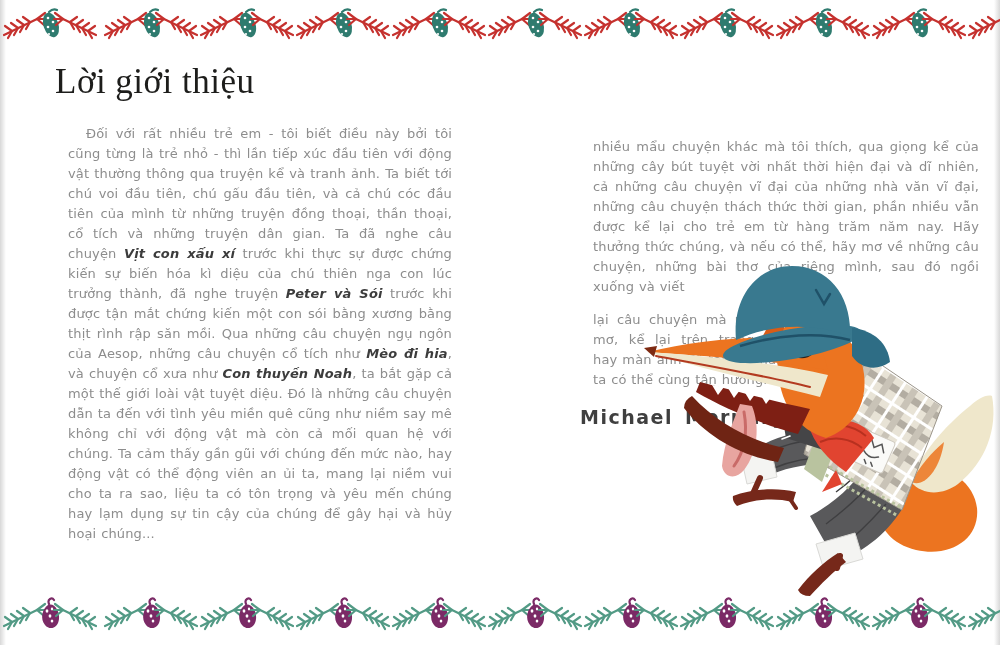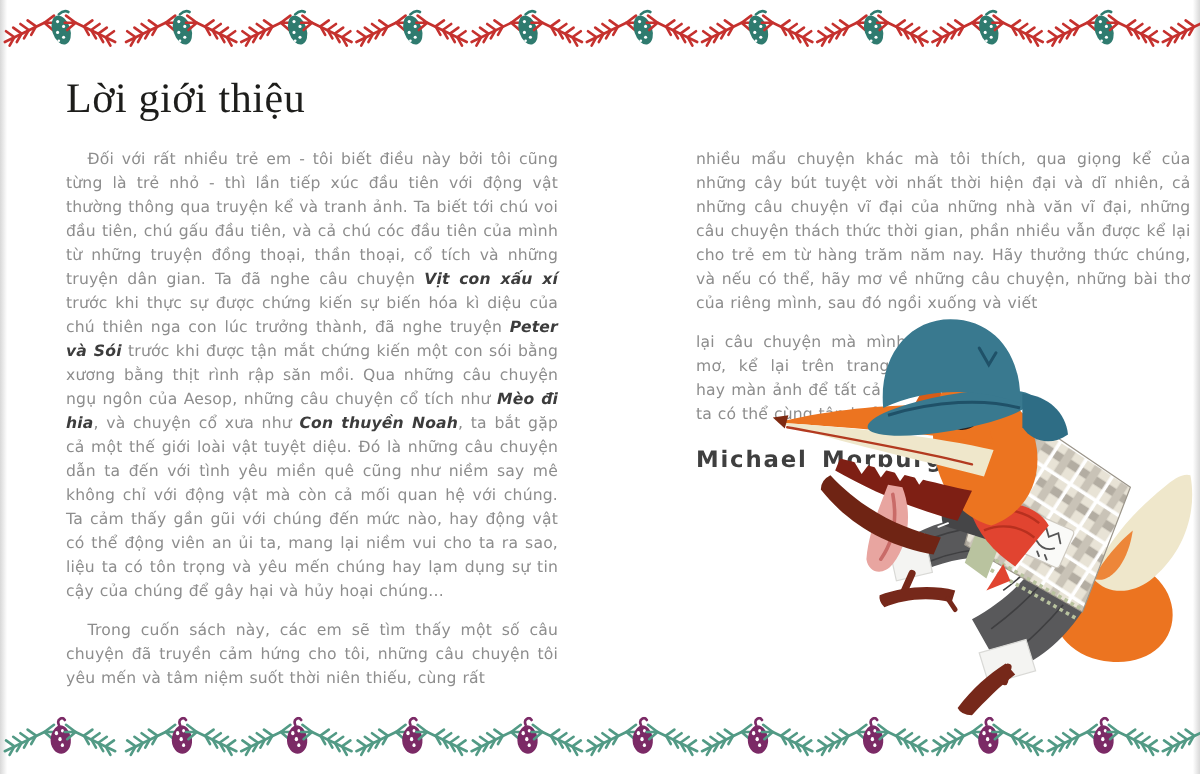--- a/index.html
+++ b/index.html
@@ -21,21 +21,21 @@
 
   .col{position:absolute;top:60px;}
   .col.left{left:55px;width:410px;}
   .col.right{left:580px;top:124px;width:412px;}
 
   h1.title{margin:0 0 20px 0;font-family:"Liberation Serif","DejaVu Serif",serif;
            font-weight:400;font-size:35px;line-height:44px;color:var(--title_text);letter-spacing:.5px;}
 
   .body-text{font-size:13px;line-height:20px;color:var(--body_text);
              text-align:justify;letter-spacing:.15px;word-spacing:.5px;}
-  .body-text p{margin:0;}
+  .body-text p{margin:13px;}
   .body-text p + p{margin-top:12px;}
   .indent{text-indent:18px;}
   .b{font-weight:bold;font-style:italic;color:var(--emphasis_text);}
 
   .wrap-narrow{width:200px;}
   .signature{margin-top:16px;font-size:19px;font-weight:bold;color:#3f3f3f;
              letter-spacing:1.5px;word-spacing:4px;}
 
   .fox{position:absolute;left:640px;top:256px;width:365px;height:344px;}
 </style>
@@ -177,21 +177,20 @@
     </svg><svg class="bunit" width="96" height="36" viewBox="0 0 96 36">
       <use href="#fern" class="f-green"></use>
       <use href="#pod" class="f-purple"></use>
       <use href="#fern" class="f-green" transform="translate(96,0) scale(-1,1)"></use>
     </svg></div>
 
   <div class="col left">
     <h1 class="title">Lời giới thiệu</h1>
     <div class="body-text">
       <p class="indent"><span>Đối với rất nhiều trẻ em - tôi biết điều này bởi tôi cũng từng là trẻ nhỏ - thì lần tiếp xúc đầu tiên với động vật thường thông qua truyện kể và tranh ảnh. Ta biết tới chú voi đầu tiên, chú gấu đầu tiên, và cả chú cóc đầu tiên của mình từ những truyện đồng thoại, thần thoại, cổ tích và những truyện dân gian. Ta đã nghe câu chuyện </span><span class="b">Vịt con xấu xí</span><span> trước khi thực sự được chứng kiến sự biến hóa kì diệu của chú thiên nga con lúc trưởng thành, đã nghe truyện </span><span class="b">Peter và Sói</span><span> trước khi được tận mắt chứng kiến một con sói bằng xương bằng thịt rình rập săn mồi. Qua những câu chuyện ngụ ngôn của Aesop, những câu chuyện cổ tích như </span><span class="b">Mèo đi hia</span><span>, và chuyện cổ xưa như </span><span class="b">Con thuyền Noah</span><span>, ta bắt gặp cả một thế giới loài vật tuyệt diệu. Đó là những câu chuyện dẫn ta đến với tình yêu miền quê cũng như niềm say mê không chỉ với động vật mà còn cả mối quan hệ với chúng. Ta cảm thấy gần gũi với chúng đến mức nào, hay động vật có thể động viên an ủi ta, mang lại niềm vui cho ta ra sao, liệu ta có tôn trọng và yêu mến chúng hay lạm dụng sự tin cậy của chúng để gây hại và hủy hoại chúng...</span></p>
-      <p class="indent">Trong cuốn sách này, các em sẽ tìm thấy một số câu chuyện đã truyền cảm hứng cho tôi, những câu chuyện tôi yêu mến và tâm niệm suốt thời niên thiếu, cùng rất</p>
     </div>
   </div>
 
   <div class="col right">
     <div class="body-text">
       <p>nhiều mẩu chuyện khác mà tôi thích, qua giọng kể của những cây bút tuyệt vời nhất thời hiện đại và dĩ nhiên, cả những câu chuyện vĩ đại của những nhà văn vĩ đại, những câu chuyện thách thức thời gian, phần nhiều vẫn được kể lại cho trẻ em từ hàng trăm năm nay. Hãy thưởng thức chúng, và nếu có thể, hãy mơ về những câu chuyện, những bài thơ của riêng mình, sau đó ngồi xuống và viết</p>
       <p class="wrap-narrow">lại câu chuyện mà mình đã mơ, kể lại trên trang giấy hay màn ảnh để tất cả chúng ta có thể cùng tận hưởng.</p>
     </div>
     <div class="signature">Michael Morpurgo</div>
   </div>

